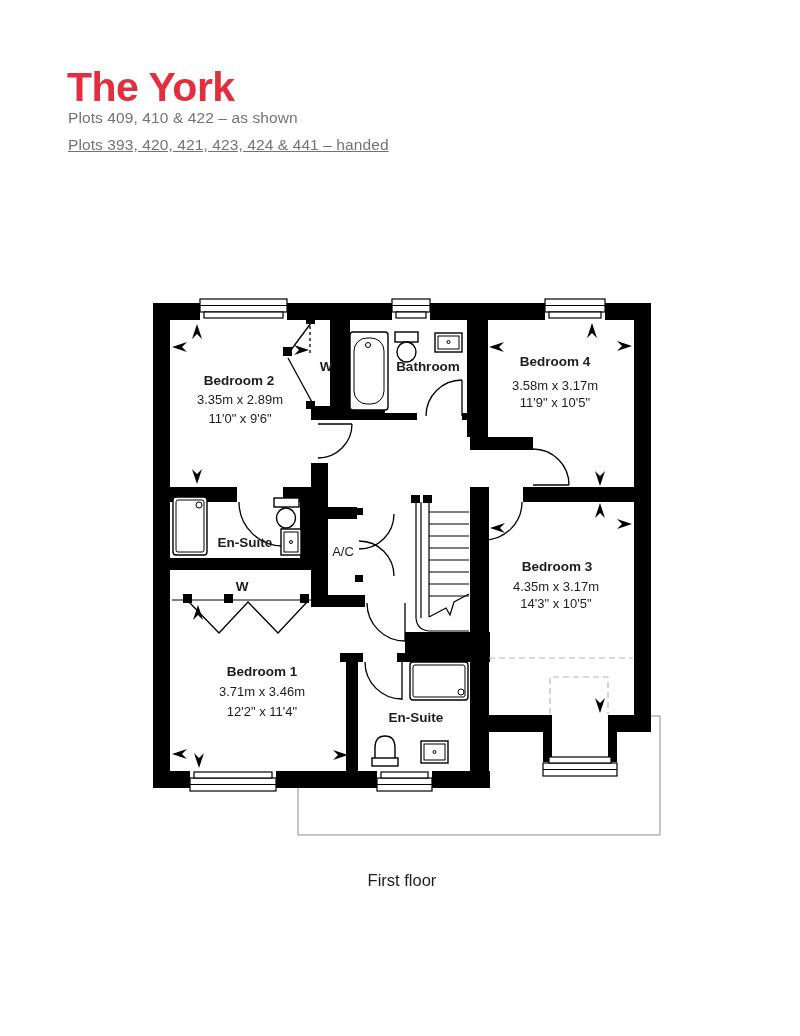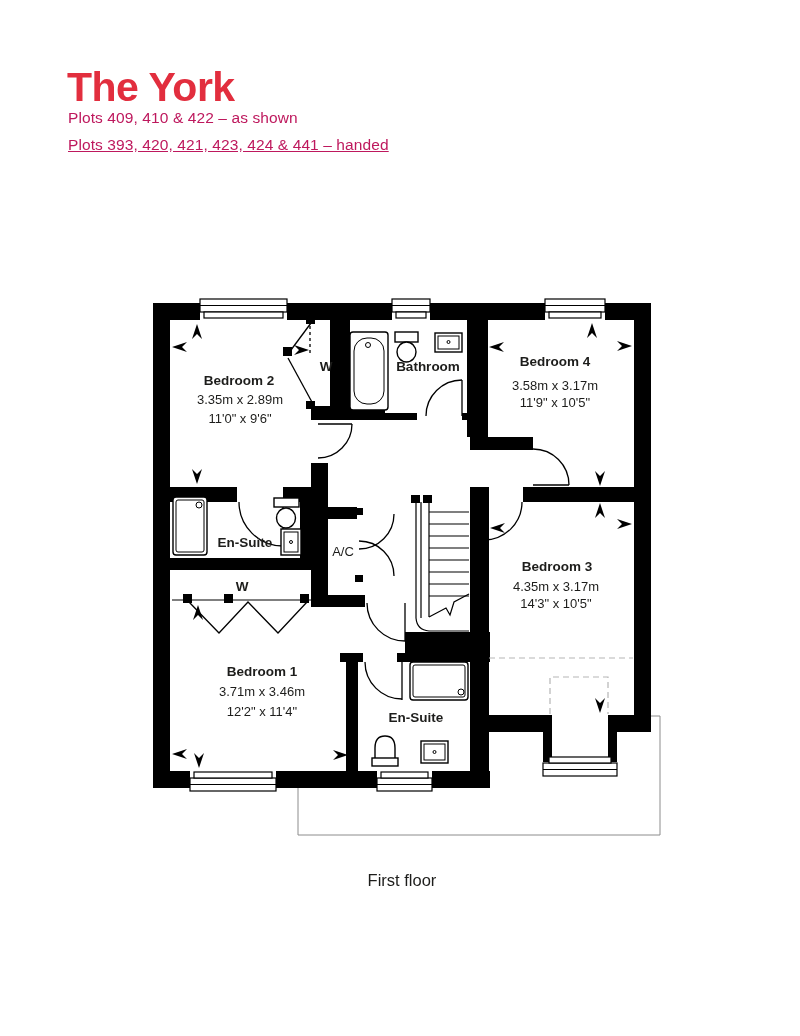--- a/index.html
+++ b/index.html
@@ -1,20 +1,20 @@
 <!DOCTYPE html>
 <html><head>
 <meta charset="utf-8">
 <style>
   html,body{margin:0;padding:0;background:#fff;}
   .canvas{position:relative;width:800px;height:1036px;background:#ffffff;
           font-family:"Liberation Sans",sans-serif;overflow:hidden;}
   .title{position:absolute;left:67px;top:64px;font-size:41px;font-weight:700;
          letter-spacing:-0.5px;color:#e22e3e;}
-  .sub{position:absolute;left:68px;font-size:15.5px;color:#be185d;letter-spacing:0.1px;}
+  .sub{position:absolute;left:68px;font-size:15.5px;color:#737373;letter-spacing:0.1px;}
   .sub1{top:109px;}
   .sub2{top:136px;text-decoration:underline;}
   svg{position:absolute;left:0;top:0;}
   .wall{fill:#000;}
   .fx{fill:#fff;stroke:#000;stroke-width:1.4;}
   .fxthin{fill:none;stroke:#000;stroke-width:1;}
   .door{fill:none;stroke:#000;stroke-width:1.3;}
   .win{fill:#fff;stroke:#000;stroke-width:1.2;}
   .winline{stroke:#000;stroke-width:1;}
   .stair{fill:none;stroke:#000;stroke-width:1.2;}

